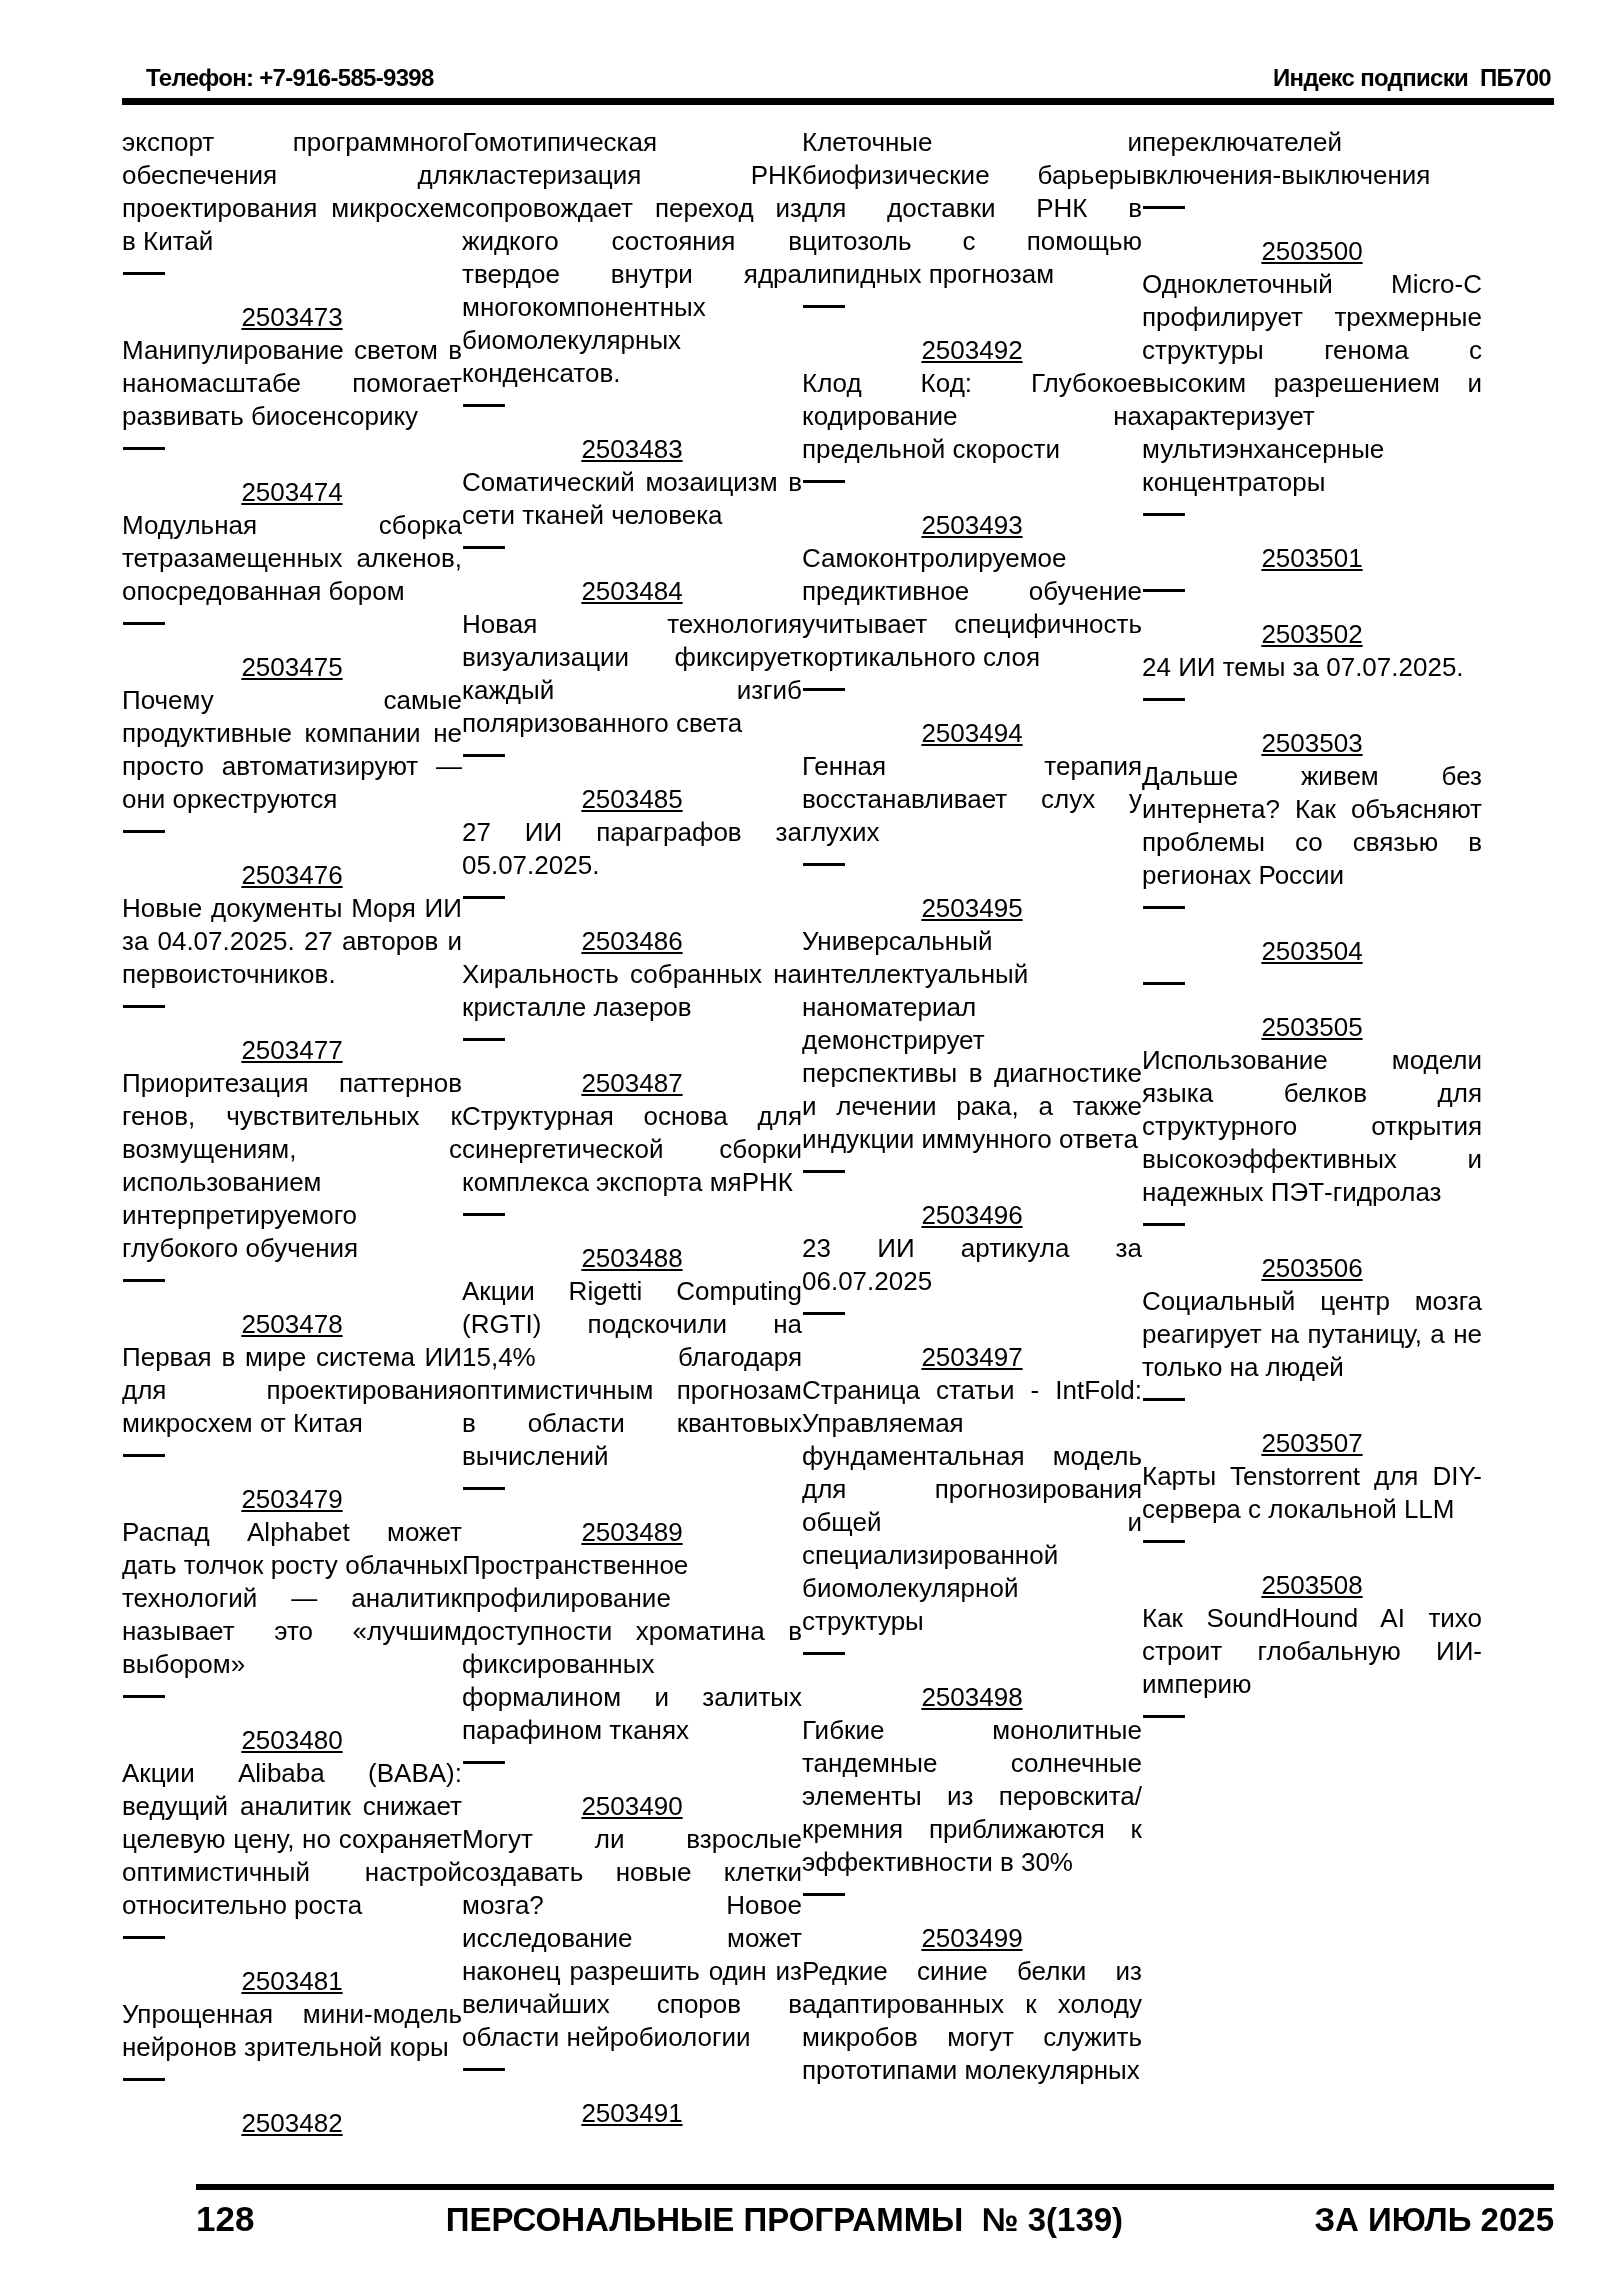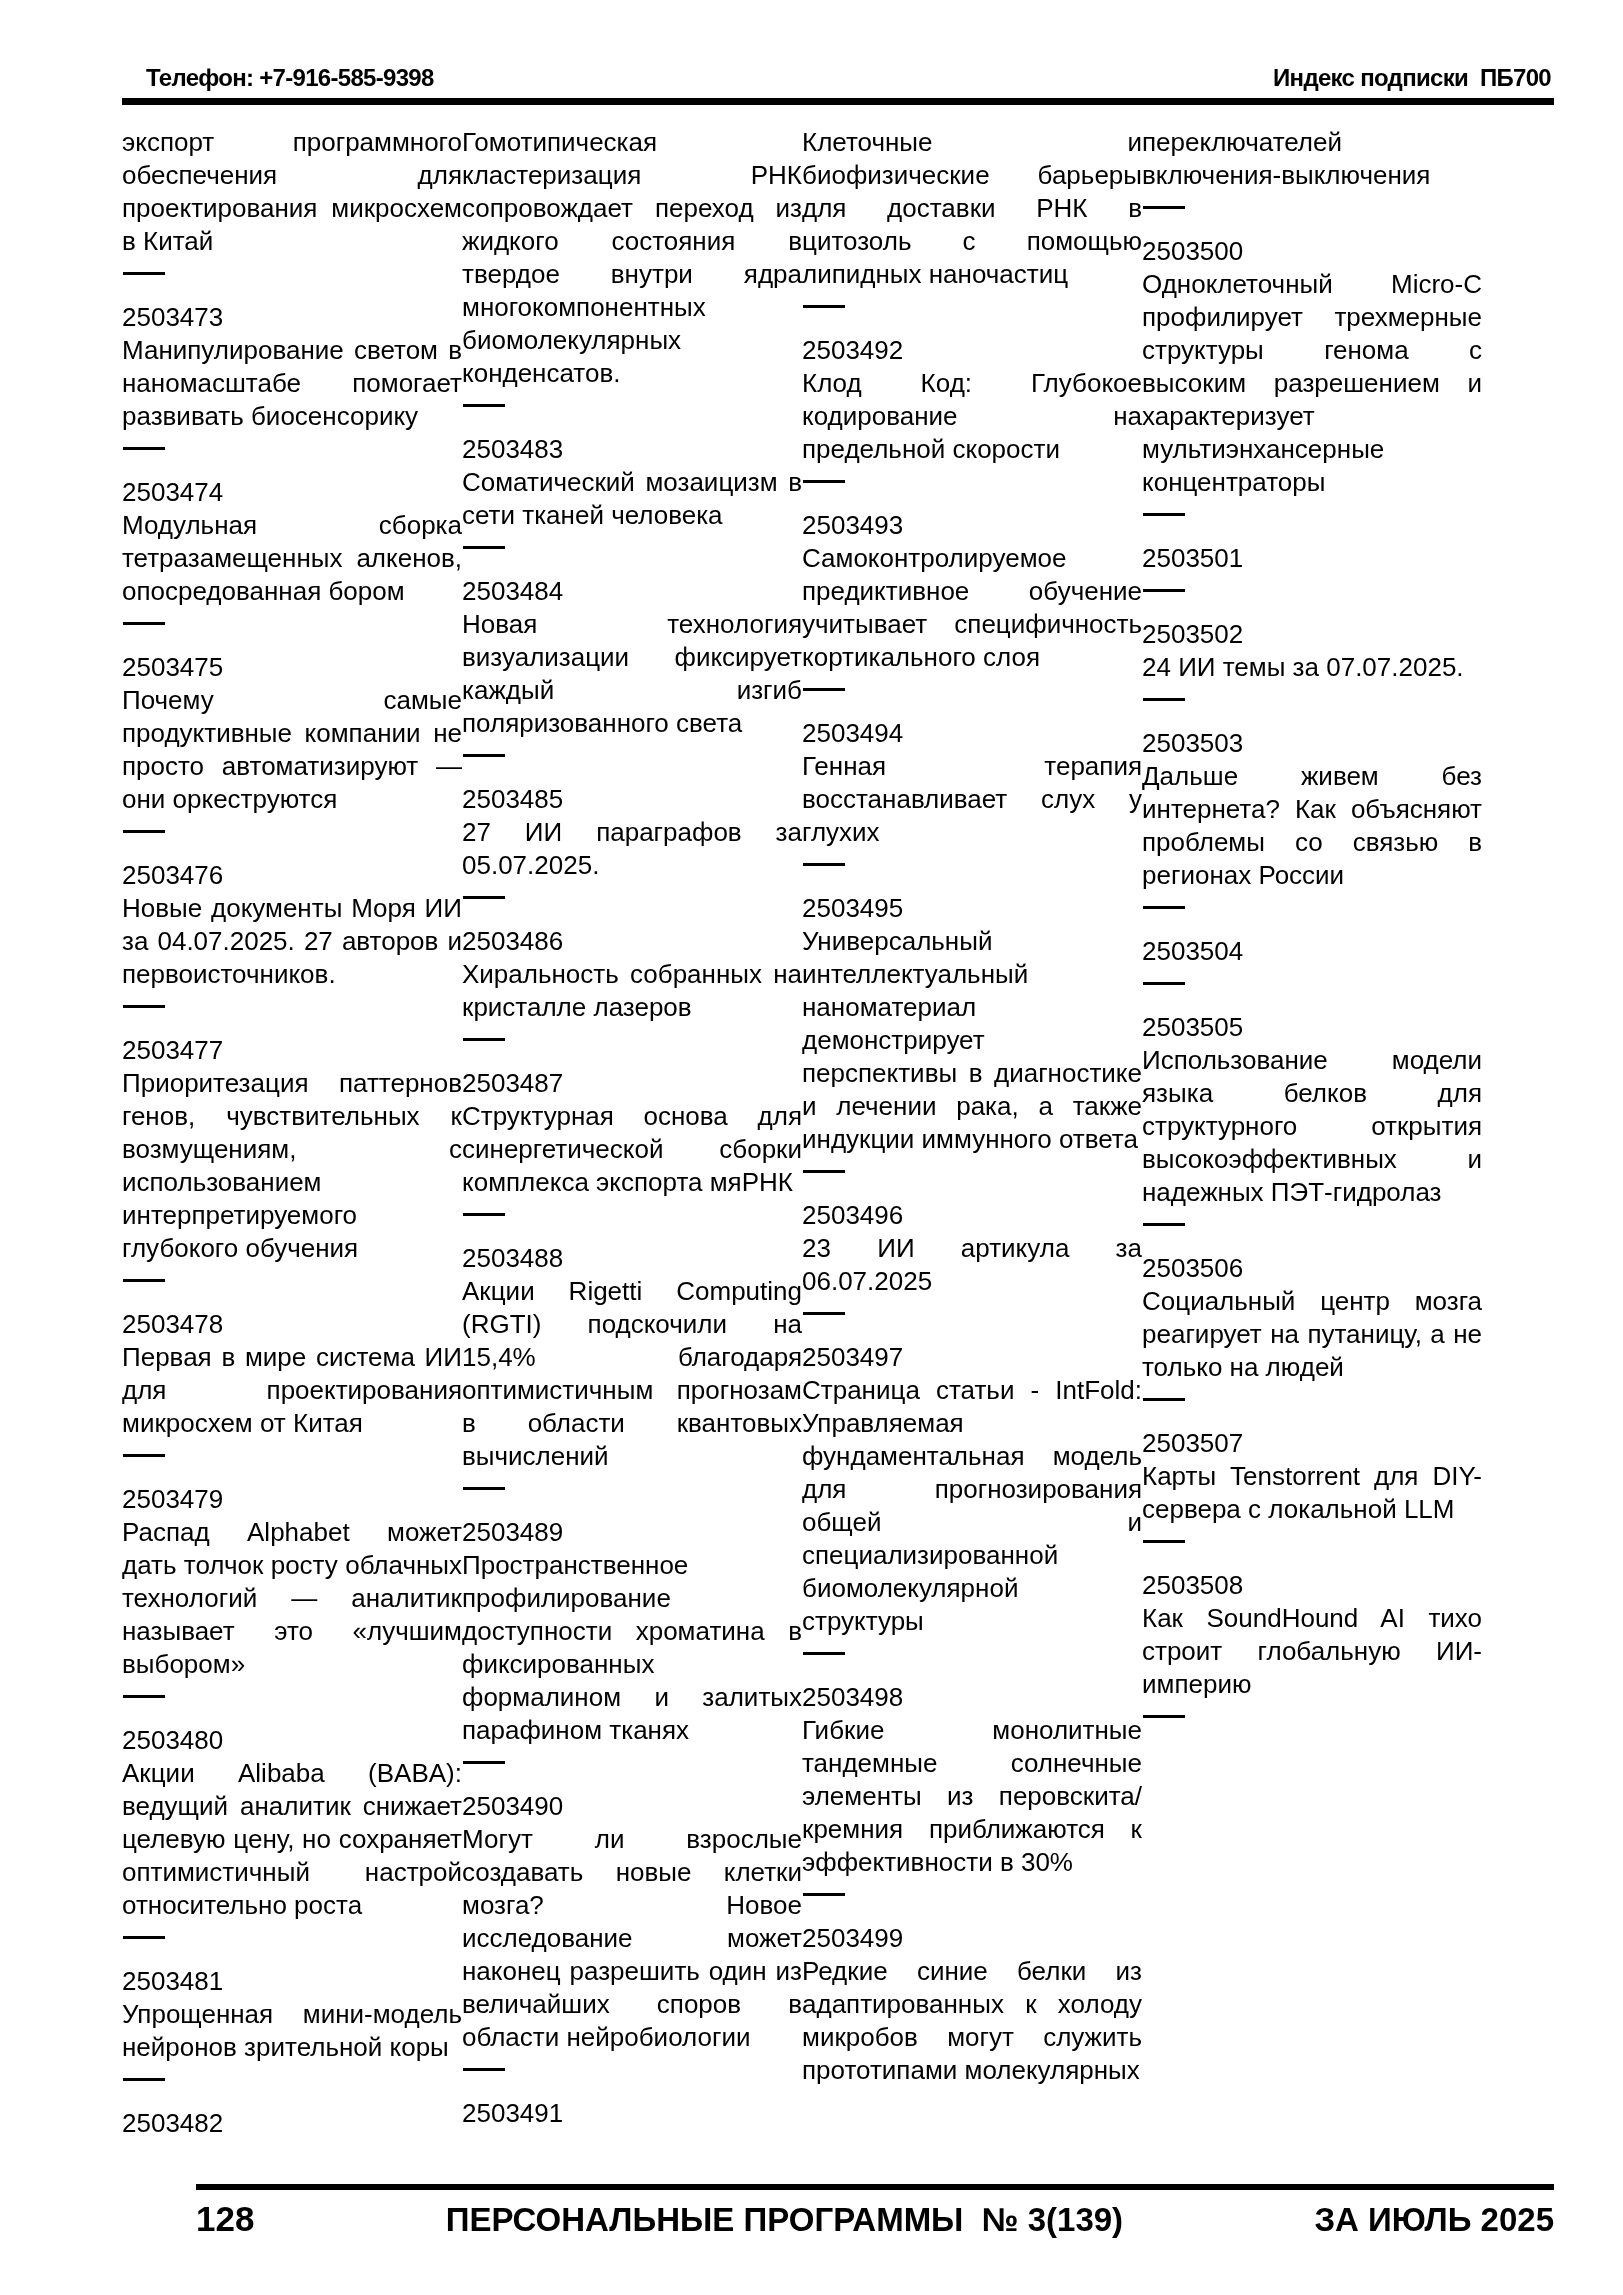--- a/index.html
+++ b/index.html
@@ -51,21 +51,22 @@
     width: 340px;
     flex: 0 0 340px;
   }
   .entry-title, .entry-number {
     margin: 0;
     font-size: 26px;
     line-height: 33px;
     text-align: justify;
   }
   .entry-number {
-    text-align: left;
+    text-align: center;
+    text-decoration: underline;
   }
   .sep {
     width: 42px;
     height: 2.6px;
     background: #000000;
     margin: 14.4px 0 26px 1.3px;
   }
   .footer-rule {
     position: absolute;
     top: 2184px;
@@ -159,21 +160,21 @@
         <div class="sep"></div>
         <p class="entry-number">2503489</p>
         <p class="entry-title">Пространственное профилирование доступности хроматина в фиксированных формалином и залитых парафином тканях</p>
         <div class="sep"></div>
         <p class="entry-number">2503490</p>
         <p class="entry-title">Могут ли взрослые создавать новые клетки мозга? Новое исследование может наконец разрешить один из величайших споров в области нейробиологии</p>
         <div class="sep"></div>
         <p class="entry-number">2503491</p>
       </div>
       <div class="col">
-        <p class="entry-title">Клеточные и биофизические барьеры для доставки РНК в цитозоль с помощью липидных наночастиц</p>
+        <p class="entry-title">Клеточные и биофизические барьеры для доставки РНК в цитозоль с помощью липидных прогнозам</p>
         <div class="sep"></div>
         <p class="entry-number">2503492</p>
         <p class="entry-title">Клод Код: Глубокое кодирование на предельной скорости</p>
         <div class="sep"></div>
         <p class="entry-number">2503493</p>
         <p class="entry-title">Самоконтролируемое предиктивное обучение учитывает специфичность кортикального слоя</p>
         <div class="sep"></div>
         <p class="entry-number">2503494</p>
         <p class="entry-title">Генная терапия восстанавливает слух у глухих</p>
         <div class="sep"></div>

